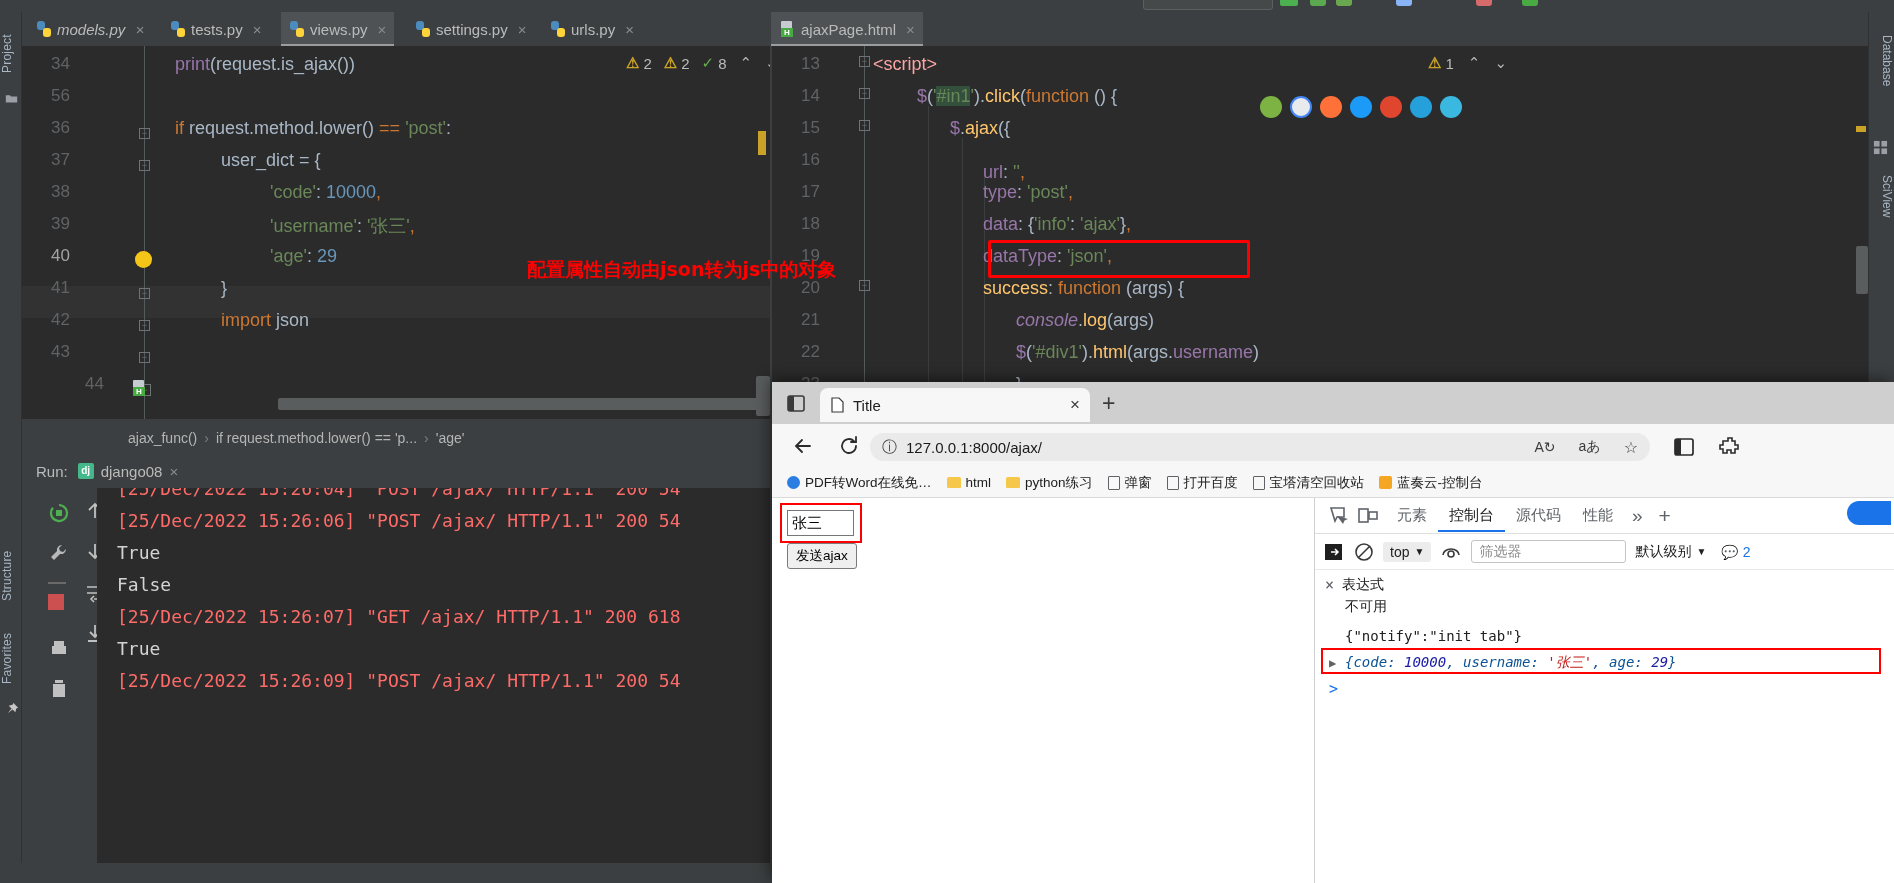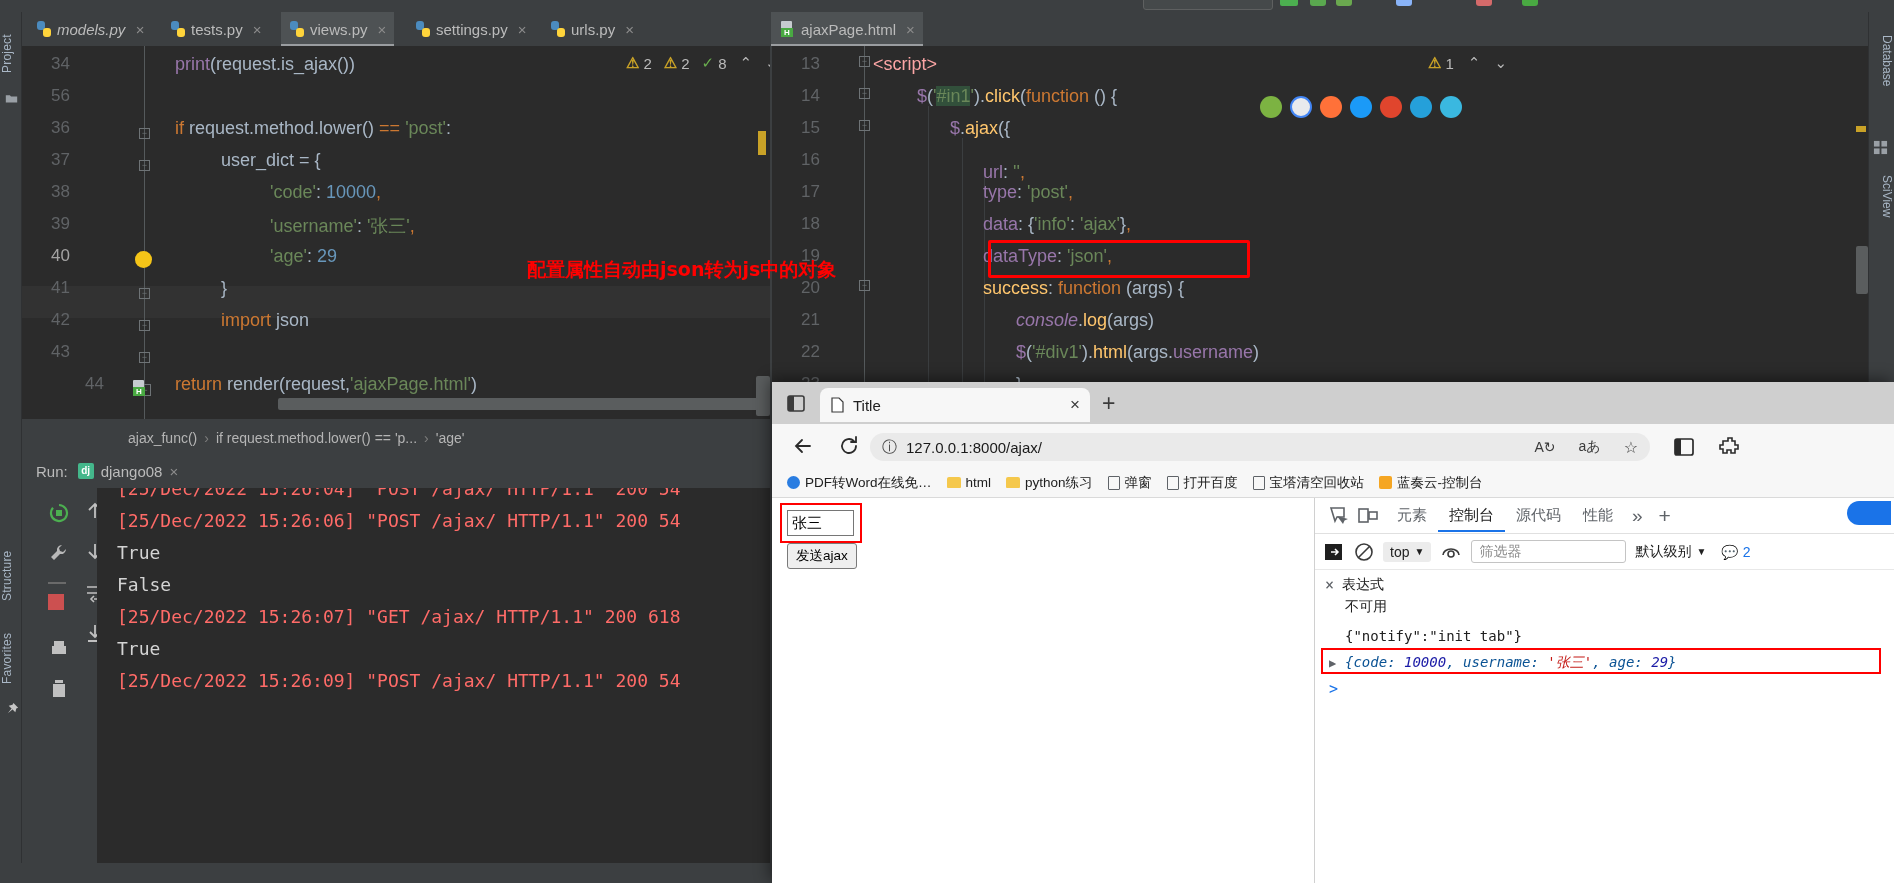--- a/index.html
+++ b/index.html
@@ -247,21 +247,20 @@
       <div class="htmlicon" style="position:absolute;left:110px;top:334px;"></div>
 
       <div class="codeline" style="left:153px;top:8px;"><span class="p">print</span><span class="d">(request.is_ajax())</span></div>
       <div class="codeline" style="left:153px;top:72px;"><span class="k">if</span><span class="d"> request.method.lower() </span><span class="k">==</span><span class="d"> </span><span class="s">'post'</span><span class="d">:</span></div>
       <div class="codeline" style="left:199px;top:104px;"><span class="d">user_dict = {</span></div>
       <div class="codeline" style="left:248px;top:136px;"><span class="s">'code'</span><span class="d">: </span><span class="n">10000</span><span class="k">,</span></div>
       <div class="codeline" style="left:248px;top:168px;"><span class="s">'username'</span><span class="d">: </span><span class="s">'张三'</span><span class="k">,</span></div>
       <div class="codeline" style="left:248px;top:200px;"><span class="s">'age'</span><span class="d">: </span><span class="n">29</span></div>
       <div class="codeline" style="left:199px;top:232px;"><span class="d">}</span></div>
       <div class="codeline" style="left:199px;top:264px;"><span class="k">import</span><span class="d"> json</span></div>
-      <div class="codeline" style="left:153px;top:328px;"><span class="k">return</span><span class="d"> render(request,</span><span class="s">'ajaxPage.html'</span><span class="d">)</span></div>
 
       <div class="err-inspect" style="left:604px;top:8px;">
         <span class="warnico">⚠</span>
         <span>2</span>
         <span class="warnico" style="margin-left:8px;">⚠</span>
         <span>2</span>
         <span style="color:#6aaf4f;margin-left:8px;">✓</span>
         <span>8</span>
         <span style="margin-left:9px;">⌃</span>
         <span style="margin-left:9px;">⌄</span>

